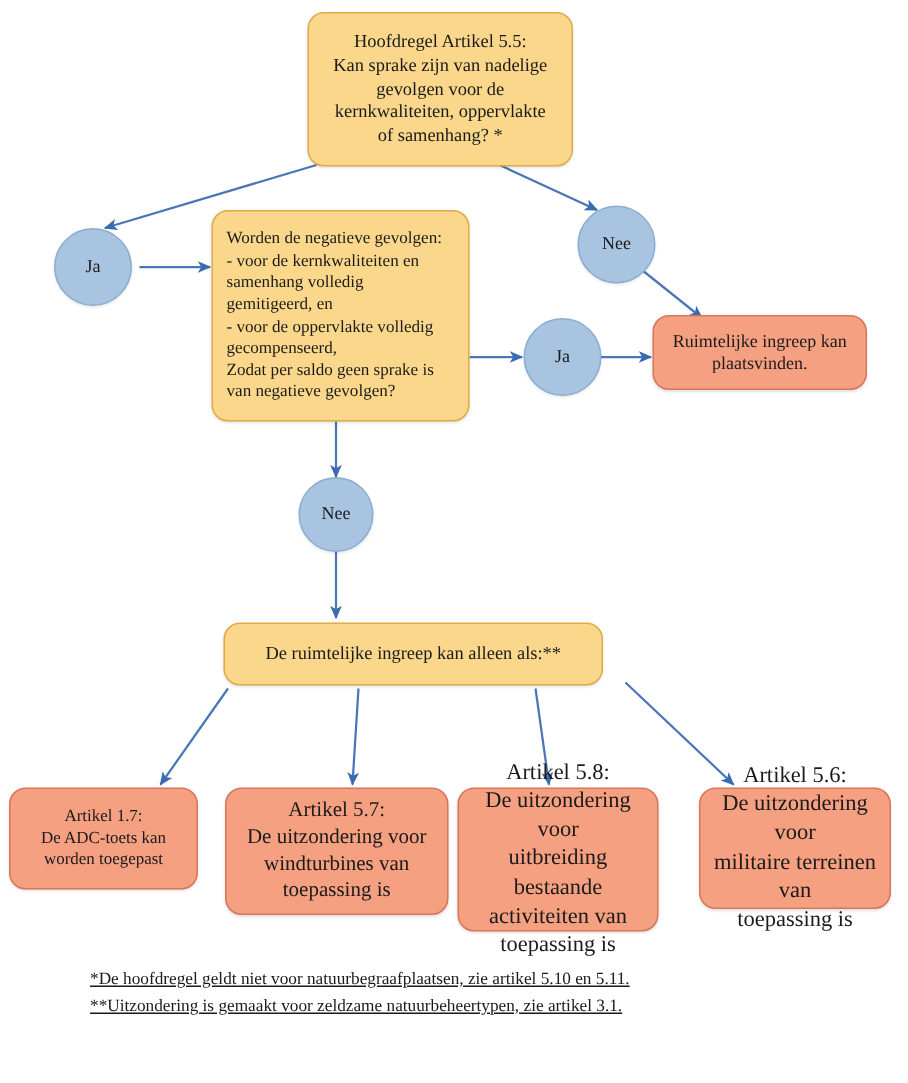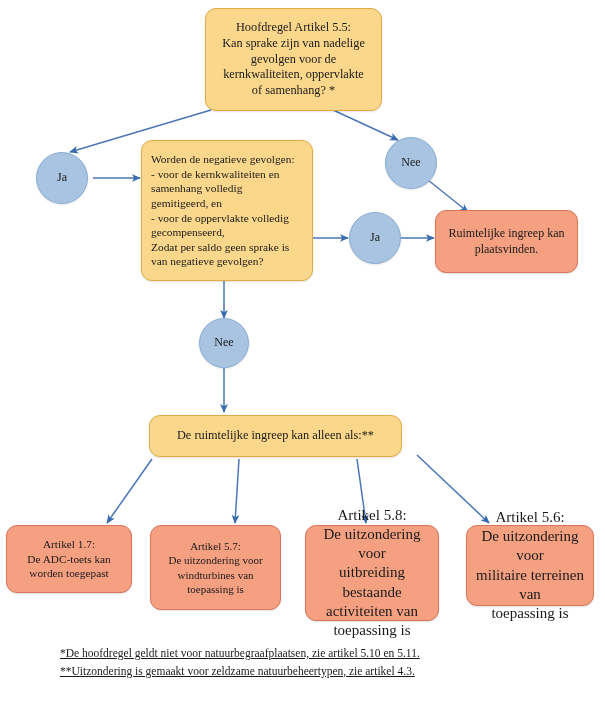--- a/index.html
+++ b/index.html
@@ -139,40 +139,40 @@
 - voor de oppervlakte volledig
 gecompenseerd,
 Zodat per saldo geen sprake is
 van negatieve gevolgen?</span>
   </div>
 
   <div class="node circle" style="left:349px; top:212px; width:52px; height:52px; font-size:12px;">
     <span class="txt">Ja</span>
   </div>
 
-  <div class="node box box-orange" style="left:435px; top:210px; width:143px; height:63px; font-size:12px;">
+  <div class="node box box-orange" style="left:435px; top:210px; width:143px; height:50px; font-size:12px;">
     <span class="txt">Ruimtelijke ingreep kan
 plaatsvinden.</span>
   </div>
 
   <div class="node circle" style="left:199px; top:318px; width:50px; height:50px; font-size:12px;">
     <span class="txt">Nee</span>
   </div>
 
   <div class="node box box-yellow" style="left:149px; top:415px; width:253px; height:42px; font-size:12.3px;">
     <span class="txt">De ruimtelijke ingreep kan alleen als:**</span>
   </div>
 
   <div class="node box box-orange" style="left:6px; top:525px; width:126px; height:68px; font-size:11.3px;">
     <span class="txt">Artikel 1.7:
 De ADC-toets kan
 worden toegepast</span>
   </div>
 
-  <div class="node box box-orange" style="left:150px; top:525px; width:131px; height:85px; font-size:11px;">
+  <div class="node box box-orange" style="left:150px; top:525px; width:149px; height:85px; font-size:14px;">
     <span class="txt">Artikel 5.7:
 De uitzondering voor
 windturbines van
 toepassing is</span>
   </div>
 
   <div class="node box box-orange" style="left:305px; top:525px; width:134px; height:96px; font-size:15px;">
     <span class="txt">Artikel 5.8:
 De uitzondering voor
 uitbreiding bestaande
@@ -182,16 +182,16 @@
 
   <div class="node box box-orange" style="left:466px; top:525px; width:128px; height:81px; font-size:15px;">
     <span class="txt">Artikel 5.6:
 De uitzondering voor
 militaire terreinen van
 toepassing is</span>
   </div>
 
   <div class="footnotes">
     <div>*De hoofdregel geldt niet voor natuurbegraafplaatsen, zie artikel 5.10 en 5.11.</div>
-    <div>**Uitzondering is gemaakt voor zeldzame natuurbeheertypen, zie artikel 4.3.</div>
+    <div>**Uitzondering is gemaakt voor zeldzame natuurbeheertypen, zie artikel 3.1.</div>
   </div>
 
 </div>
 
 </body></html>

